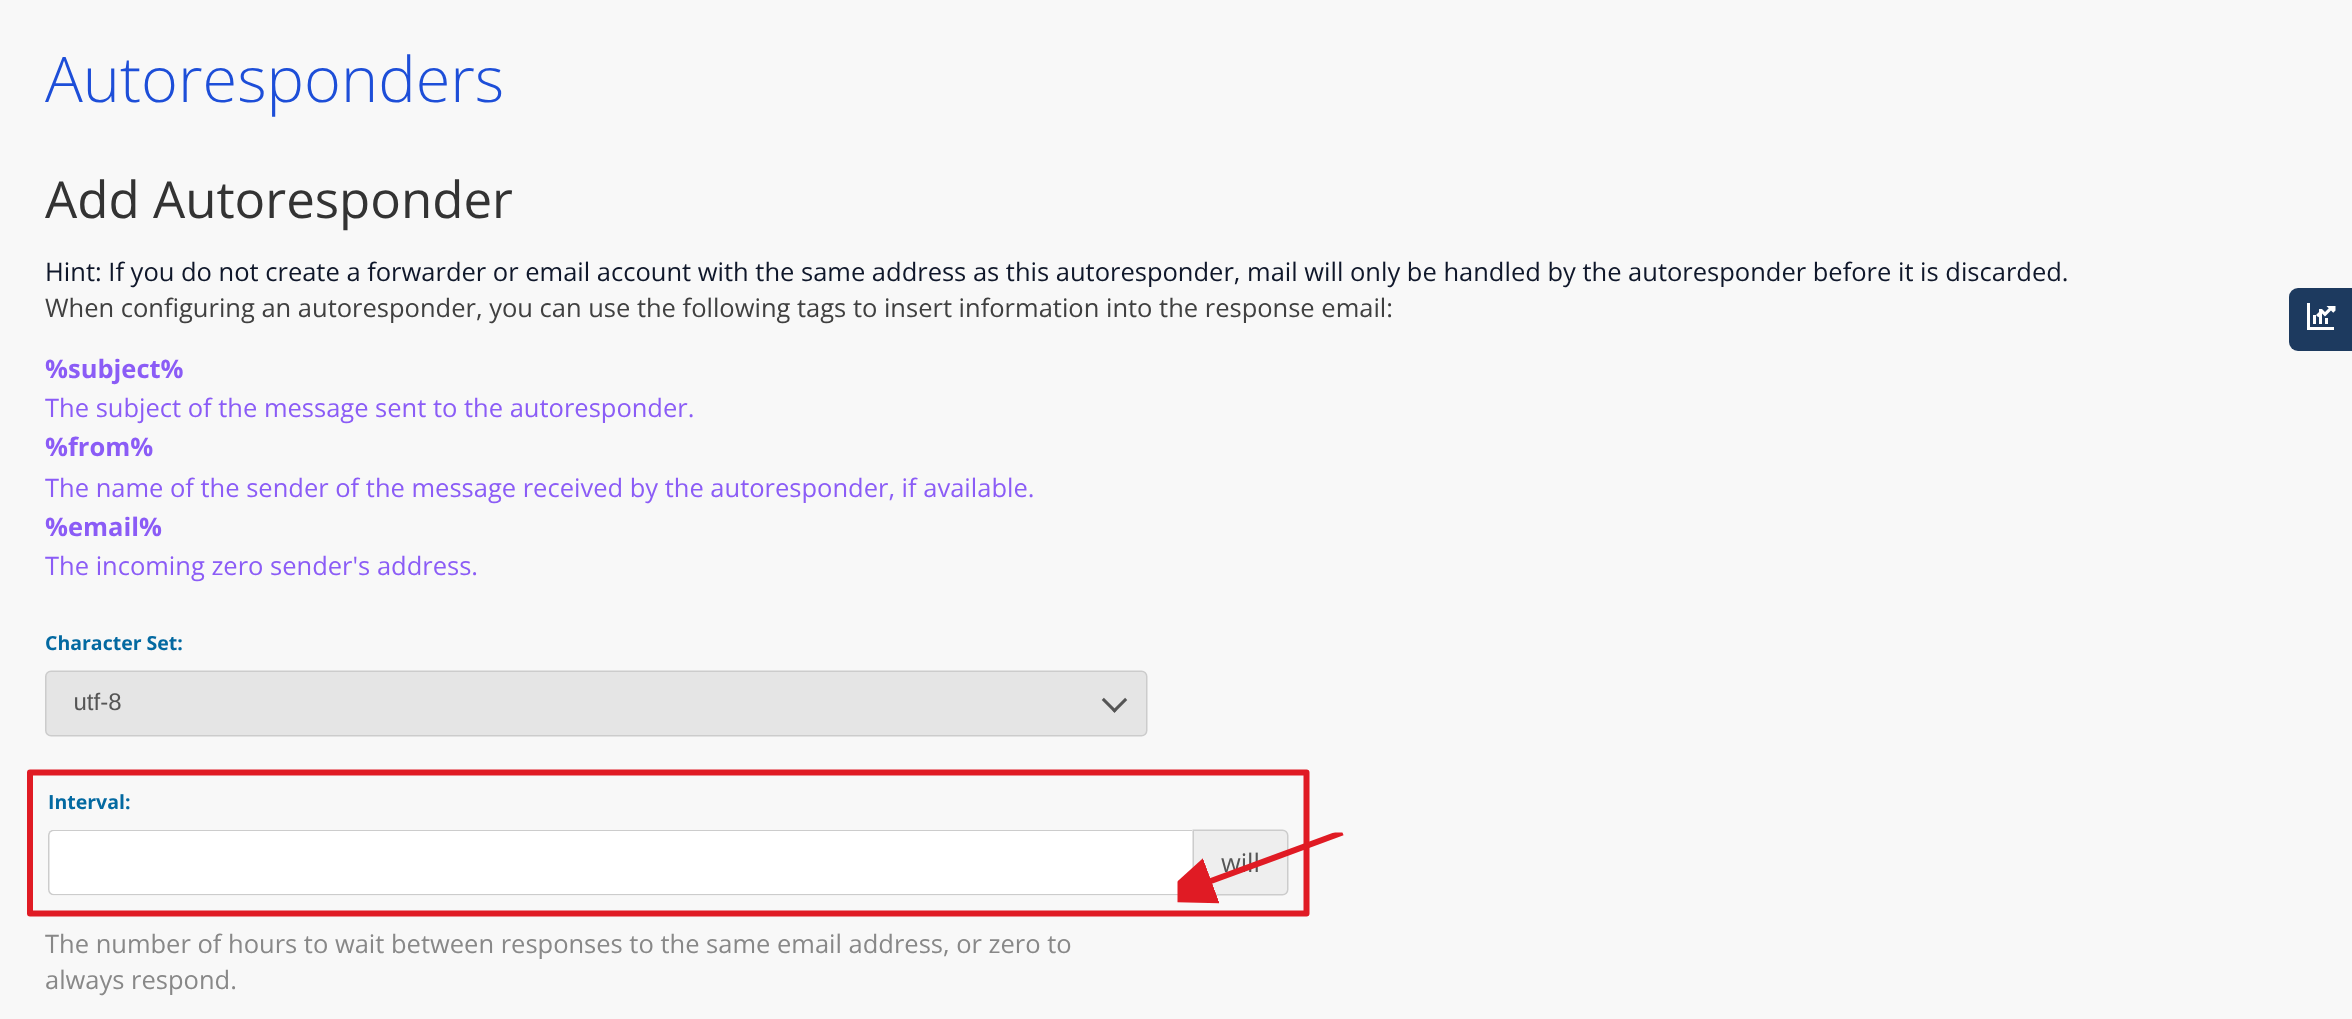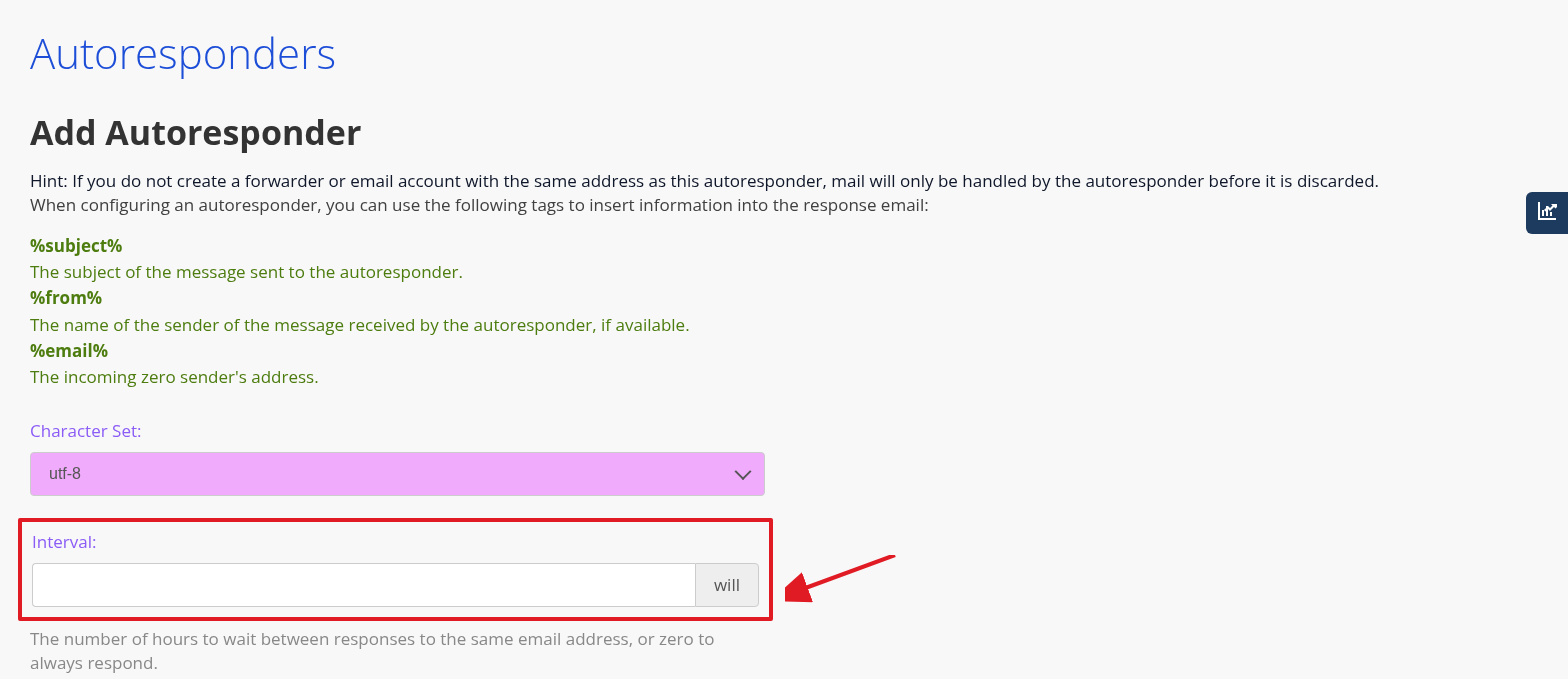--- a/index.html
+++ b/index.html
@@ -18,69 +18,69 @@
     }
     h1.page-title {
       font-size: 42px;
       font-weight: 300;
       color: #1d4ed8;
       margin-bottom: 28px;
       margin-top: 4px;
     }
     h2.section-title {
       font-size: 34px;
-      font-weight: 700;
+      font-weight: 400;
       color: #333;
       margin-bottom: 14px;
     }
     p.hint {
       font-size: 17px;
       color: #0f172a;
       line-height: 1.4;
     }
     p.intro {
       font-size: 17px;
       color: #404040;
       margin-bottom: 16px;
       line-height: 1.4;
     }
     .tags-block {
       font-size: 17px;
-      color: #4d7c0f;
+      color: #8b5cf6;
       line-height: 1.55;
       margin-bottom: 28px;
     }
     .tag-name {
       font-weight: 700;
     }
     .tag-desc {
       display: block;
     }
     .form-section {
       width: 735px;
     }
     .form-label {
-      font-size: 17px;
-      font-weight: 400;
-      color: #8b5cf6;
+      font-size: 13px;
+      font-weight: 700;
+      color: #0369a1;
       display: block;
       margin-bottom: 10px;
     }
     .select-wrapper {
       position: relative;
       width: 100%;
       margin-bottom: 22px;
     }
     .select-input {
       width: 100%;
       height: 44px;
       padding: 8px 40px 8px 18px;
       border: 1px solid #ccc;
       border-radius: 4px;
-      background: #f0abfc;
+      background: #e5e5e5;
       font-size: 16px;
       color: #555;
       appearance: none;
       -webkit-appearance: none;
       -moz-appearance: none;
       cursor: pointer;
     }
     .select-wrapper::after {
       content: "";
       position: absolute;
@@ -90,21 +90,21 @@
       height: 10px;
       border-right: 2px solid #555;
       border-bottom: 2px solid #555;
       transform: translateY(-70%) rotate(45deg);
       pointer-events: none;
     }
     .highlight-box {
       border: 4px solid #e01b24;
       border-radius: 2px;
       padding: 8px 10px 10px 10px;
-      width: 755px;
+      width: 855px;
       margin-left: -12px;
       margin-bottom: 6px;
     }
     .input-group {
       display: flex;
       width: 100%;
     }
     .input-group input {
       flex: 1;
       height: 44px;

